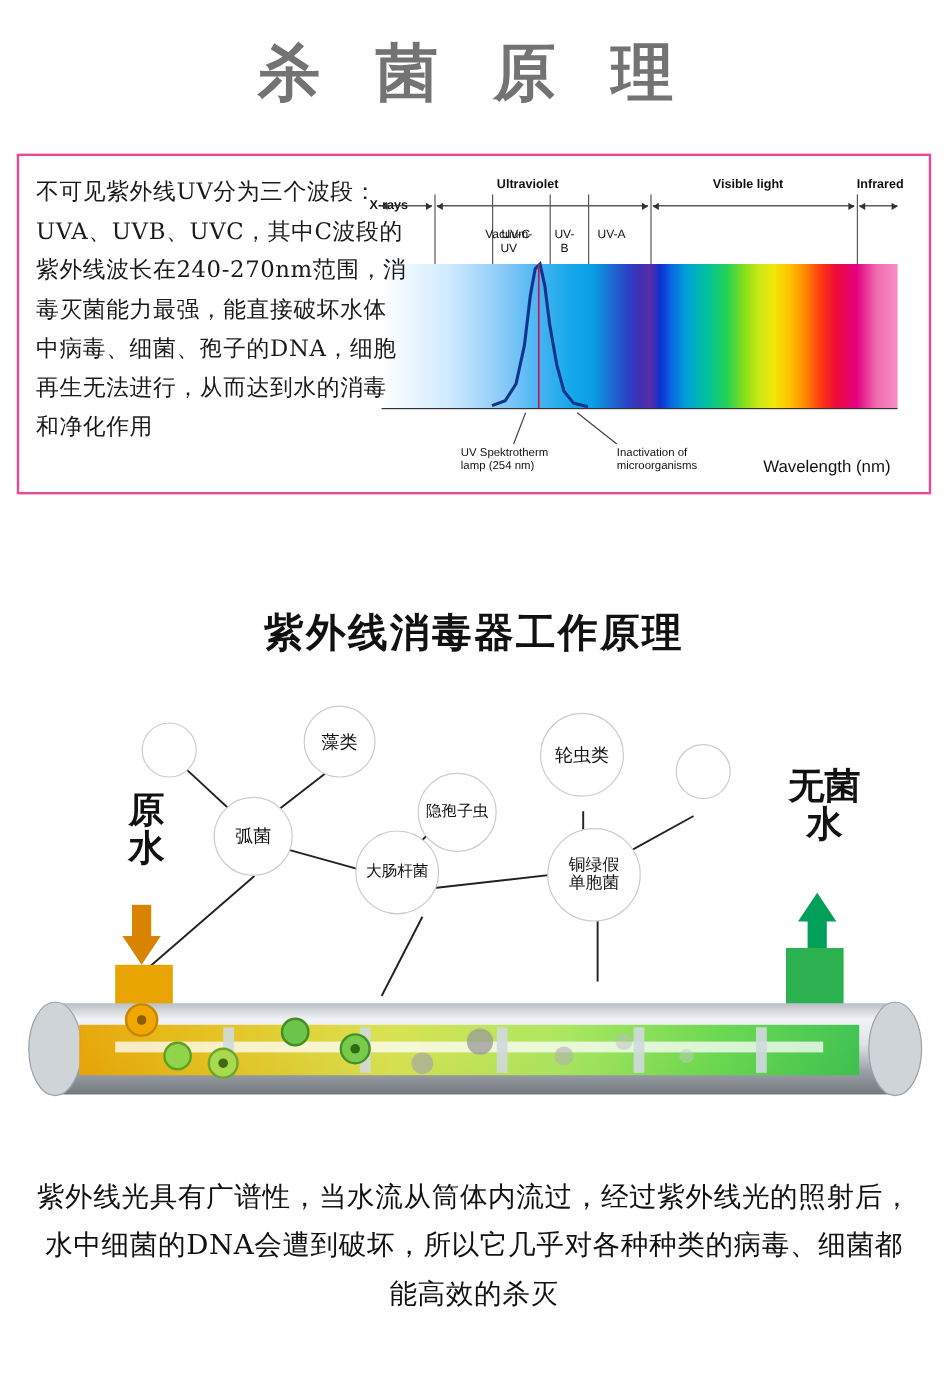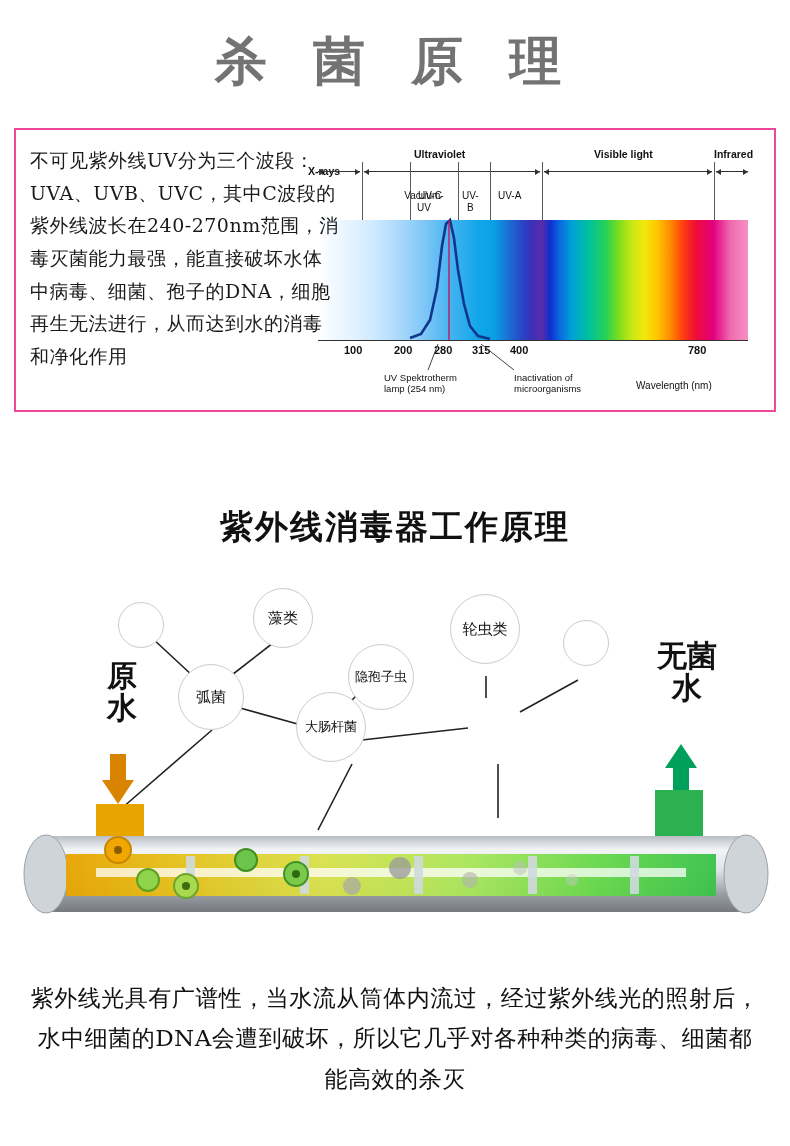--- a/index.html
+++ b/index.html
@@ -174,21 +174,21 @@
   }
   .callout {
     position: absolute;
     font-size: 9.5px;
     color: #111;
     line-height: 1.2;
     white-space: nowrap;
   }
   .wl-label {
     position: absolute;
-    font-size: 10px;
+    font-size: 14px;
     color: #111;
     white-space: nowrap;
   }
 
   
   .section-title {
     position: absolute;
     left: 0; right: 0;
     top: 505px;
     text-align: center;
@@ -292,28 +292,20 @@
 
     <div class="gradbar"></div>
 
     <svg class="curve" viewBox="0 0 430 132" preserveAspectRatio="none">
       <path d="M92,130 L103,126 L112,112 L119,80 L124,38 L128,16 L132,12 L136,30 L140,62 L146,96 L152,118 L160,128 L172,131" fill="none" stroke="#12358c" stroke-width="2.6"></path>
       <line x1="131" y1="12" x2="131" y2="132" stroke="#c2185b" stroke-width="1.4"></line>
     </svg>
 
     <div class="axis-base"></div>
 
-    <div class="axis-ticks" style="position:absolute;top:196px;left:0;width:100%;height:16px;">
-      <span style="left:38px;">100</span>
-      <span style="left:88px;">200</span>
-      <span style="left:128px;">280</span>
-      <span style="left:166px;">315</span>
-      <span style="left:204px;">400</span>
-      <span style="left:382px;">780</span>
-    </div>
 
     <svg style="position:absolute;left:0;top:0;width:458px;height:290px;">
       <line x1="132" y1="196" x2="122" y2="222" stroke="#444" stroke-width="1"></line>
       <line x1="175" y1="196" x2="208" y2="222" stroke="#444" stroke-width="1"></line>
     </svg>
     <div class="callout" style="left:78px;  top:224px; white-space:pre;">UV Spektrotherm
 lamp (254 nm)</div>
     <div class="callout" style="left:208px; top:224px; white-space:pre;">Inactivation of
 microorganisms</div>
     <div class="wl-label" style="left:330px; top:232px;">Wavelength (nm)</div>
@@ -338,20 +330,22 @@
     <line x1="498" y1="196" x2="498" y2="250" stroke="#222" stroke-width="1.6"></line>
   </svg>
 
   <div class="bubble" style="left:118px; top:34px;  width:46px; height:46px;"></div>
   <div class="bubble" style="left:253px; top:20px;  width:60px; height:60px;">藻类</div>
   <div class="bubble" style="left:178px; top:96px;  width:66px; height:66px;">弧菌</div>
   <div class="bubble small" style="left:348px; top:76px; width:66px; height:66px;">隐孢子虫</div>
   <div class="bubble" style="left:450px; top:26px;  width:70px; height:70px;">轮虫类</div>
   <div class="bubble" style="left:563px; top:52px;  width:46px; height:46px;"></div>
   <div class="bubble small" style="left:296px; top:124px; width:70px; height:70px;">大肠杆菌</div>
+  <div class="bubble" style="left:456px; top:122px; width:78px; height:78px; white-space:pre-line; font-size:14px;">铜绿假
+单胞菌</div>
 
   <div class="big-label" style="left:92px; top:92px; width:60px; white-space:pre-line;">原
 水</div>
   <div class="big-label" style="left:648px; top:72px; width:78px; white-space:pre-line;">无菌
 水</div>
 
   <svg style="position:absolute;left:0;top:0;width:790px;height:390px;">
     <g>
       <rect x="110" y="186" width="16" height="28" fill="#d98400"></rect>
       <polygon points="102,212 134,212 118,236" fill="#d98400"></polygon>

